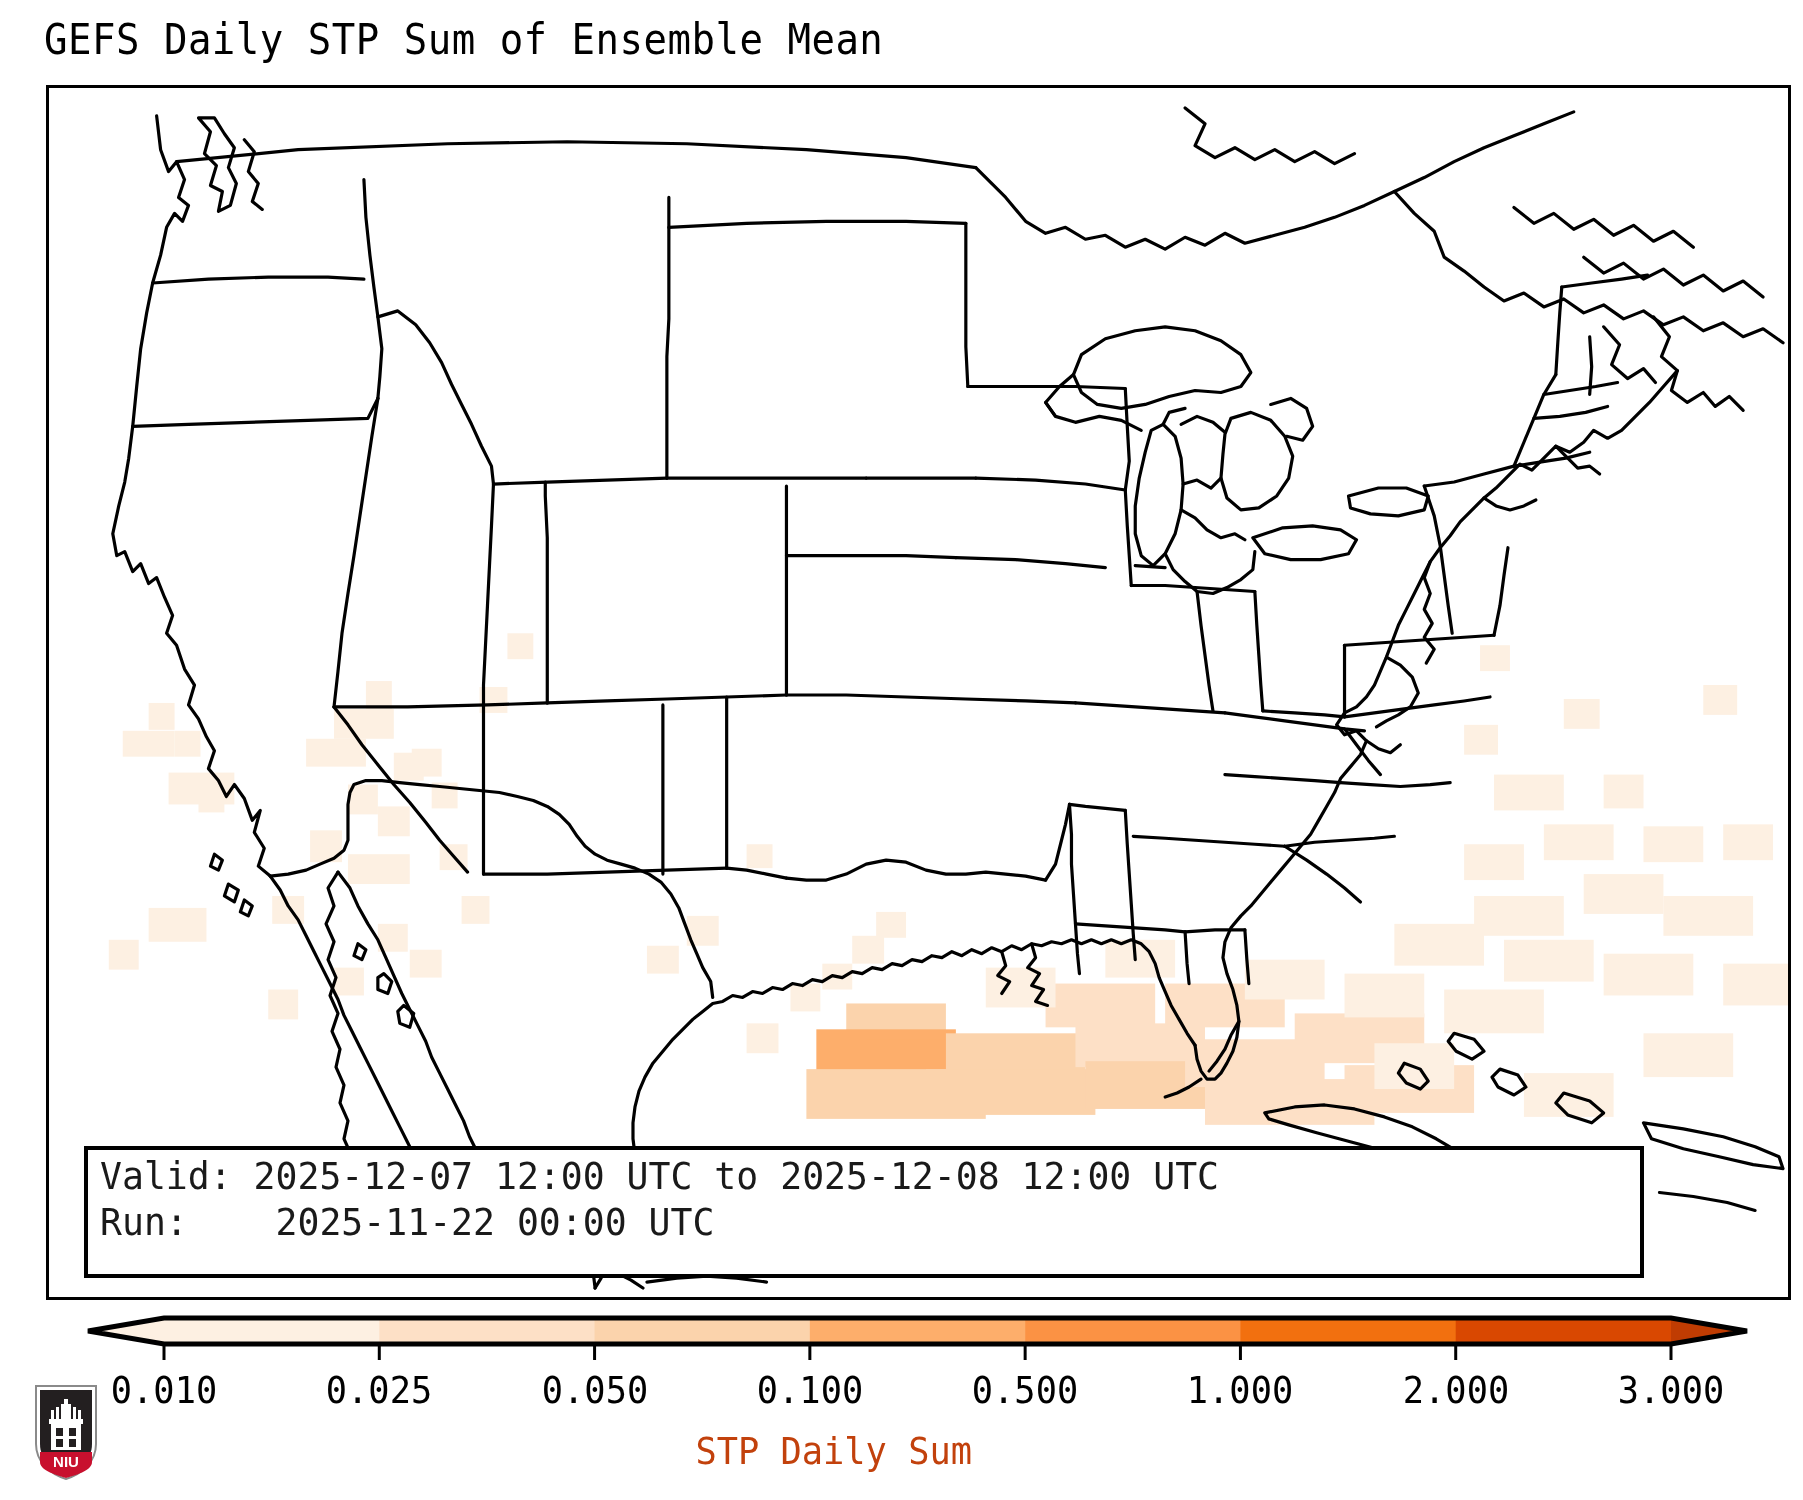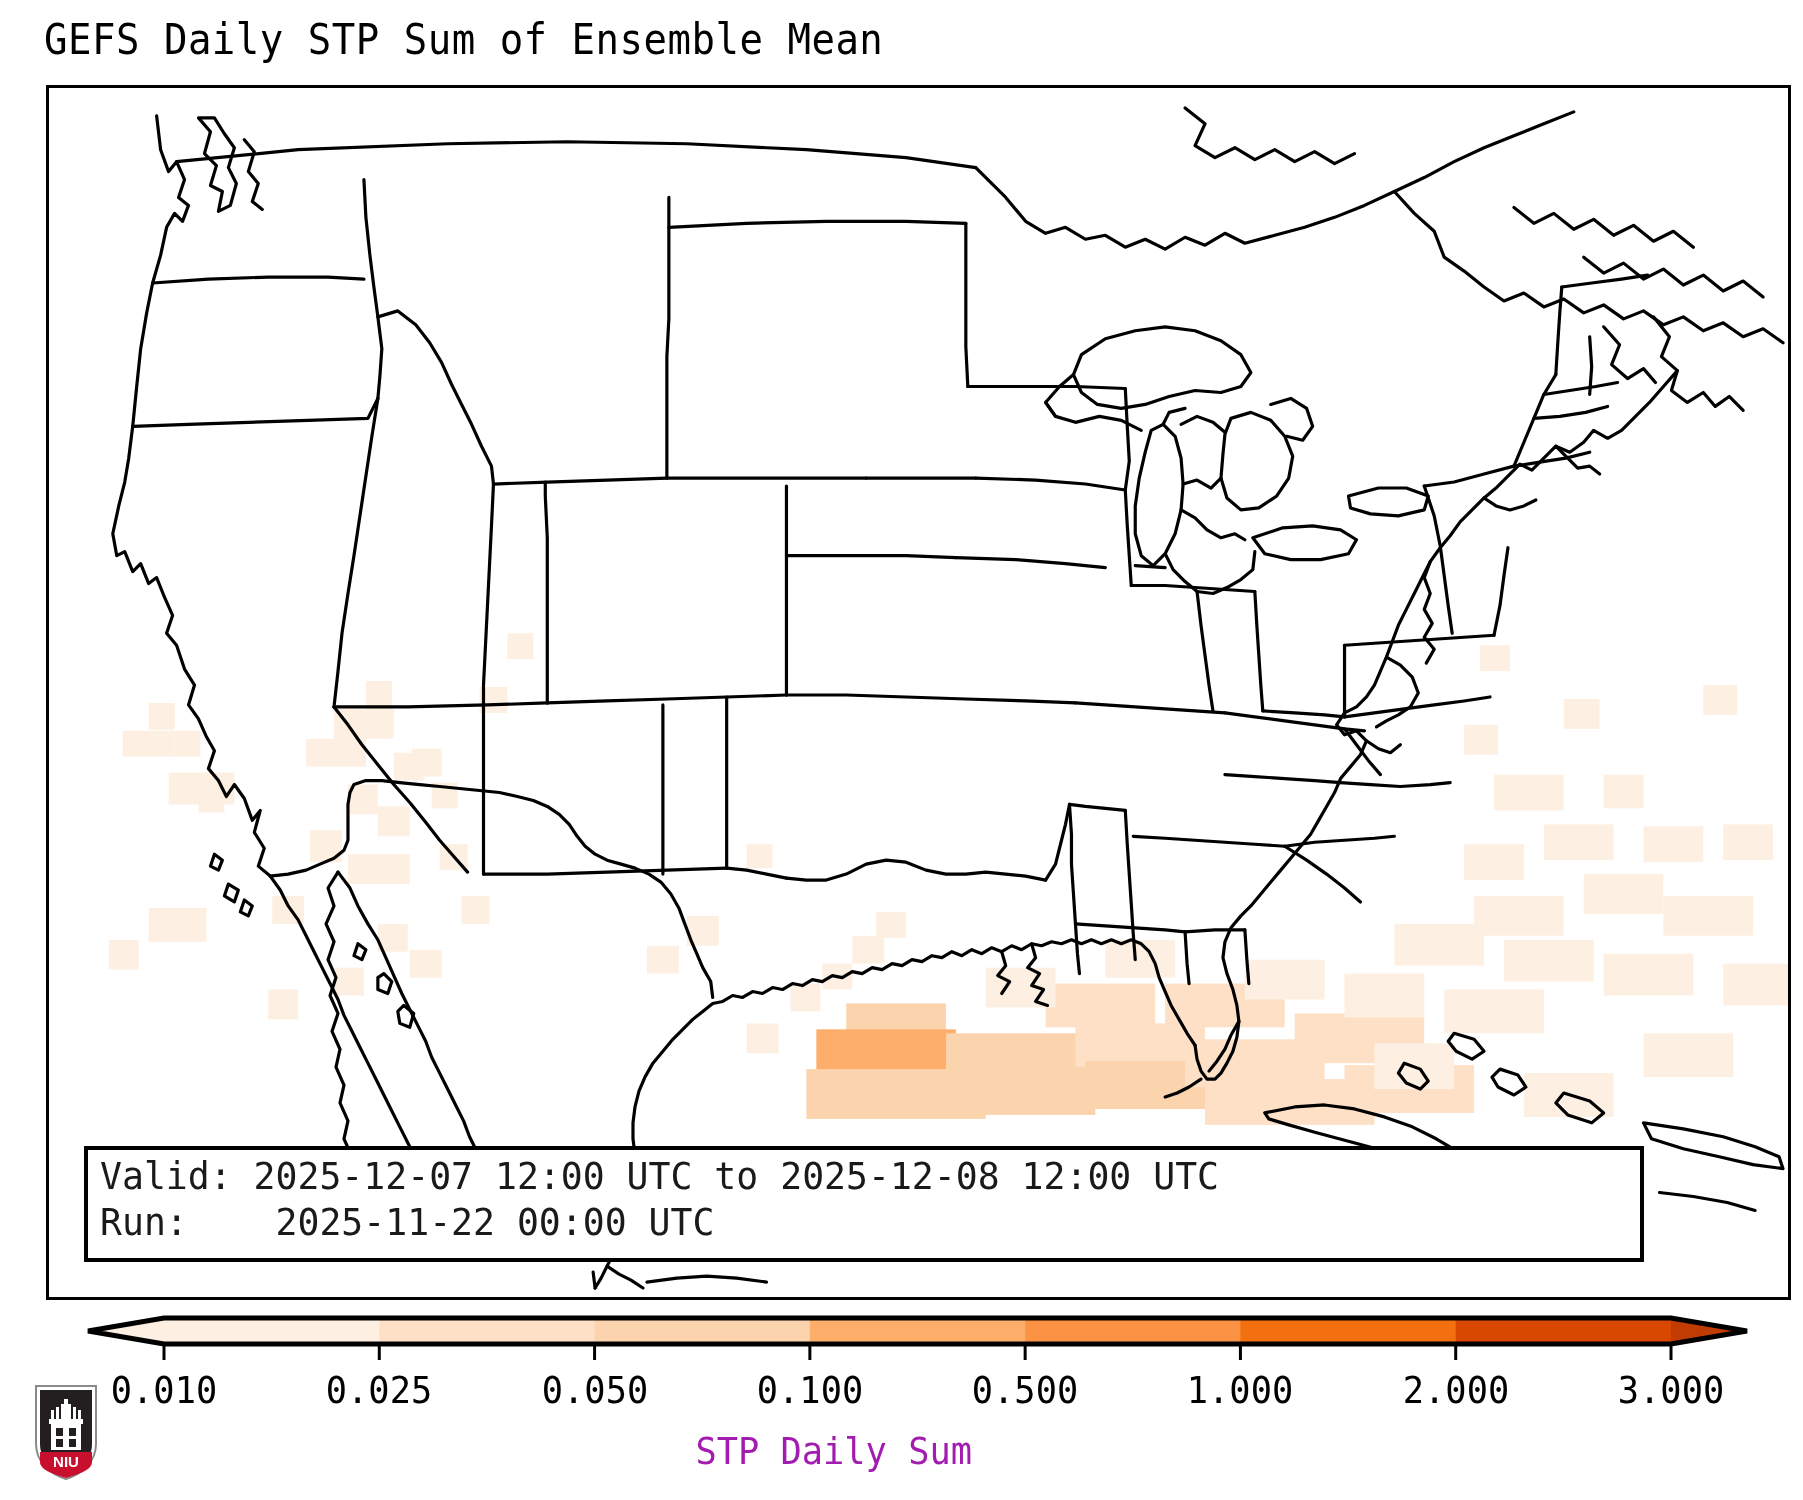--- a/index.html
+++ b/index.html
@@ -61,21 +61,21 @@
     width: 100%;
     height: 100%;
   }
 
   
   .info-box {
     position: absolute;
     left: 68px;
     top: 1146px;
     width: 1560px;
-    height: 116px;
+    height: 132px;
     background: #ffffff;
     border: 4px solid #000000;
     box-sizing: border-box;
     z-index: 40;
   }
   .info-line {
     position: absolute;
     left: 12px;
     font-size: 37px;
     line-height: 44px;
@@ -118,21 +118,21 @@
     font-family: "DejaVu Sans Mono", "Liberation Mono", monospace;
   }
   .cbar-axislabel {
     position: absolute;
     left: 0;
     top: 1428px;
     width: 1636px;
     text-align: center;
     font-size: 38px;
     line-height: 46px;
-    color: #a21caf;
+    color: #c2410c;
     font-family: "DejaVu Sans Mono", "Liberation Mono", monospace;
   }
   .cbar-axislabel span {
     display: inline-block;
     transform: scaleX(0.93);
   }
 
   
   .niu-logo {
     position: absolute;

